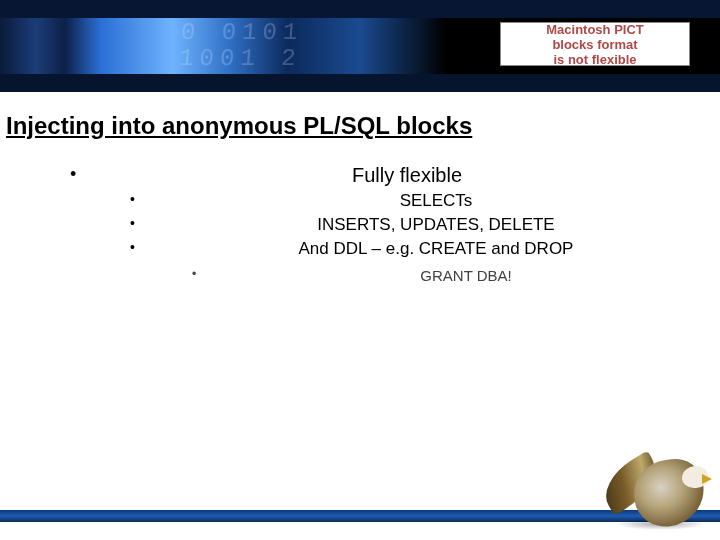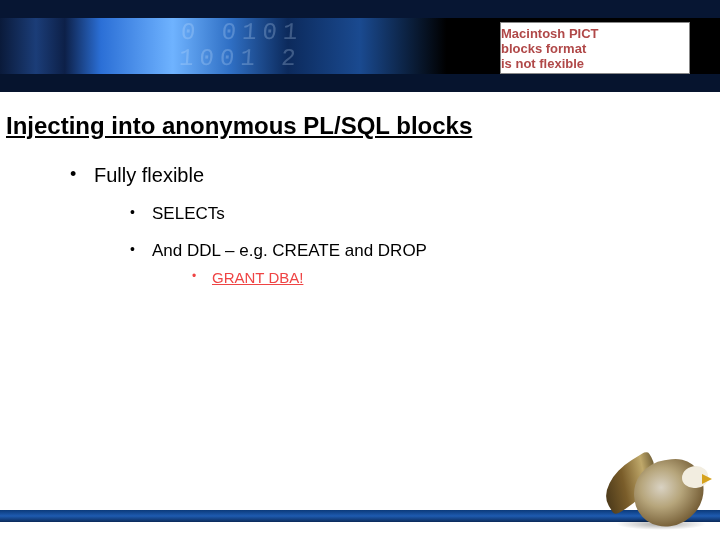--- a/index.html
+++ b/index.html
@@ -48,25 +48,26 @@
     opacity:.25; color:#cfe6ff; font-family: "Courier New", monospace;
     font-size:24px; letter-spacing:6px; line-height:26px;
     transform: skewX(-4deg);
     pointer-events:none;
   }
   .pict-box {
     position:absolute;
     top:22px;
     right:30px;
     width:190px;
-    height:52px;
+    height:44px;
     background:#ffffff;
     border:1px solid #888;
     display:flex;
     flex-direction:column;
+    align-items:center;
     justify-content:center;
     font-family: Helvetica, Arial, sans-serif;
   }
   .pict-box .l1 { color:#b04848; font-weight:bold; font-size:13px; line-height:15px; }
 
   .slide-title {
     margin: 20px 0 24px 6px;
     font-size: 24px;
     text-decoration: underline;
     color:#000;
@@ -75,45 +76,45 @@
   ul.bullets, ul.bullets ul {
     list-style: none;
   }
   ul.bullets > li {
     position:relative;
     margin-left: 70px;
     padding-left: 24px;
     font-size: 20px;
     color:#000;
     margin-bottom: 10px;
+    text-align: center;
   }
   ul.bullets > li::before {
     content:"•";
     position:absolute; left:0; top:0;
     font-size:18px;
   }
   ul.level2 > li {
     position:relative;
     margin-left: 36px;
     padding-left: 22px;
     font-size: 17px;
     color:#000;
-    margin-top: 17px;
+    margin-top: 4px;
   }
   ul.level2 > li::before {
     content:"•"; position:absolute; left:0; top:0; font-size:14px;
   }
   ul.level3 > li {
     position:relative;
     margin-left: 40px;
     padding-left: 20px;
     font-size: 15px;
-    color:#ef4444;
+    color:#404040;
     margin-top: 8px;
-    text-decoration: underline;
   }
   ul.level3 > li::before {
     content:"•"; position:absolute; left:0; top:0; font-size:12px;
   }
 
   .footer-bar {
     position:absolute;
     left:0; bottom:18px;
     width:720px; height:12px;
     background: linear-gradient(180deg,#0b3a7a 0%, #1e5bb0 50%, #0b2a5a 100%);
@@ -178,20 +179,21 @@
   </div>
 </div>
 
 <h2 class="slide-title">Injecting into anonymous PL/SQL blocks</h2>
 
 <ul class="bullets">
   <li>
     <span>Fully flexible</span>
     <ul class="level2">
       <li>SELECTs</li>
+      <li>INSERTS, UPDATES, DELETE</li>
       <li>
         <span>And DDL – e.g. CREATE and DROP</span>
         <ul class="level3">
           <li>GRANT DBA!</li>
         </ul>
       </li>
     </ul>
   </li>
 </ul>
 

